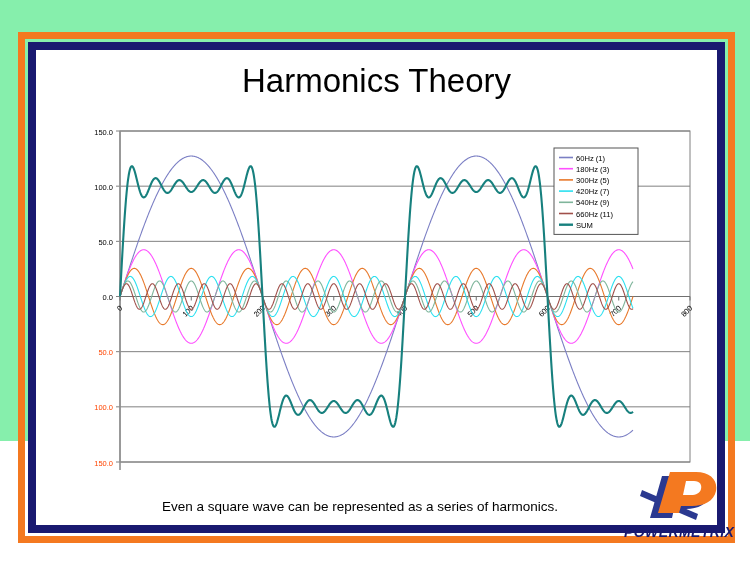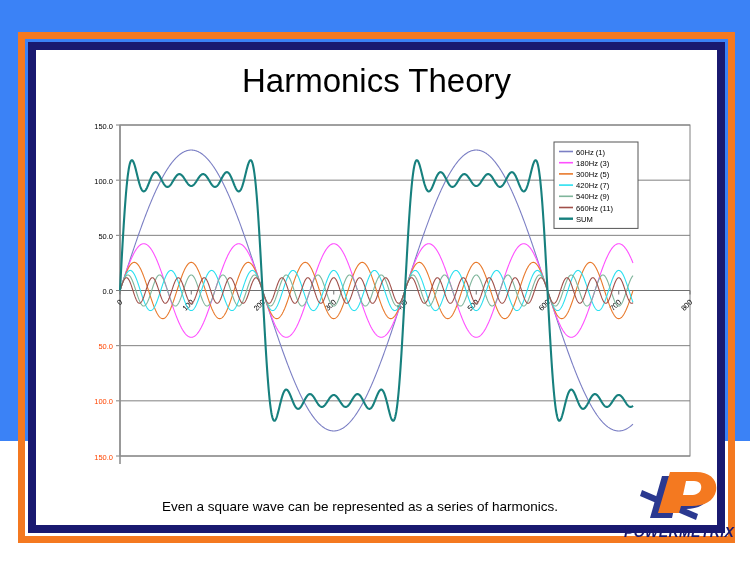--- a/index.html
+++ b/index.html
@@ -6,21 +6,21 @@
   html,body{margin:0;padding:0;}
   body{
     width:750px;height:575px;
     background:#ffffff;
     font-family:"Liberation Sans",sans-serif;
     overflow:hidden;
   }
   #slide-root{
     position:relative;
     width:750px;height:441px;
-    background:#3b82f6;
+    background:#86efac;
   }
 
   
   .frame-outer{
     position:absolute;
     left:18px;top:32px;
     width:717px;height:511px;
     border:7px solid #F47920;
     box-sizing:border-box;
     background:transparent;
@@ -51,21 +51,21 @@
     font-size:33px;
     font-weight:400;
     color:#000000;
     letter-spacing:0px;
     white-space:nowrap;
   }
 
   
   .chart-wrap{
     position:absolute;
-    left:46px;top:112px;
+    left:46px;top:118px;
     width:660px;height:360px;
   }
   .chart-svg{display:block;}
 
   
   .caption{
     position:absolute;
     left:60px;top:487px;
     width:600px;
     text-align:center;

